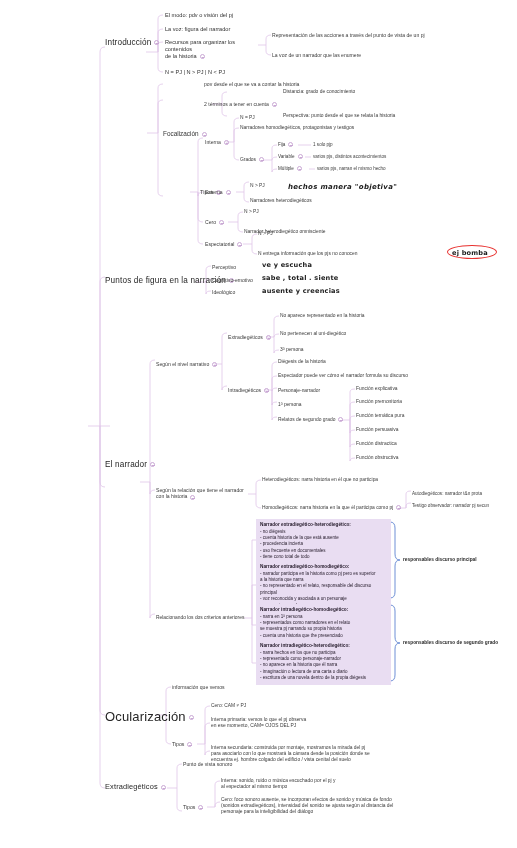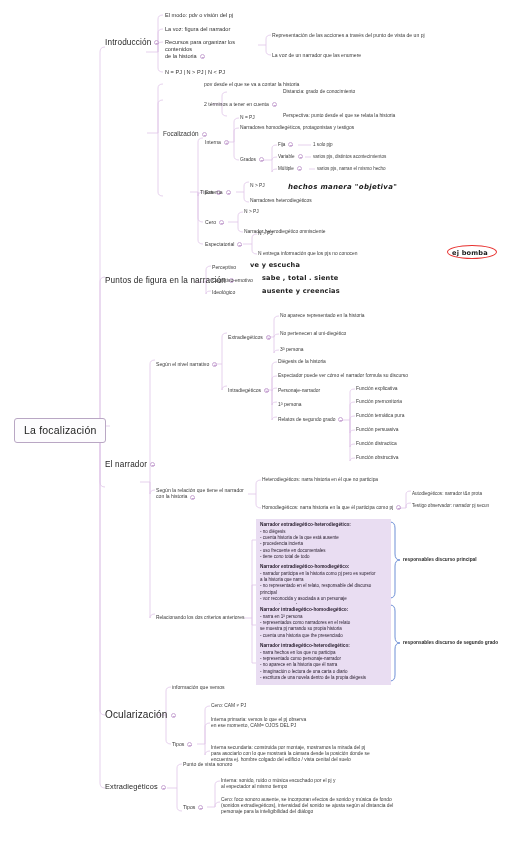--- a/index.html
+++ b/index.html
@@ -223,21 +223,20 @@
       <path d="M215 807 L215 785 Q215 781 220 781"></path>
       <path d="M215 807 L215 806 Q215 802 220 802"></path>
     </g>
 
     <g fill="none" stroke="#6e8fd6" stroke-width="1">
       <path d="M390 522 Q395 522 395 528 L395 554 Q395 560 400 560 Q395 560 395 566 L395 592 Q395 598 390 598"></path>
       <path d="M390 605 Q395 605 395 611 L395 637 Q395 643 400 643 Q395 643 395 649 L395 675 Q395 681 390 681"></path>
     </g>
   </svg>
 
-  <div class="node root" style="left:14px; top:418px;">La focalización</div>
 
   <div class="node lvl1" style="left:105px; top:38px;"><span>Introducción</span><span class="collapse"></span></div>
   <div class="node lvl2" style="left:165px; top:12px;">El modo: pdv o visión del pj</div>
   <div class="node lvl2" style="left:165px; top:26px;">La voz: figura del narrador</div>
   <div class="node lvl2" style="left:165px; top:39px; width:95px;"><span>Recursos para organizar los contenidos
 de la historia</span><span class="collapse"></span></div>
   <div class="node lvl3" style="left:272px; top:32px;">Representación de las acciones a través del punto de vista de un pj</div>
   <div class="node lvl3" style="left:272px; top:52px;">La voz de un narrador que las enumere</div>
   <div class="node lvl2" style="left:165px; top:69px;">N = PJ | N &gt; PJ | N &lt; PJ</div>
 
@@ -270,21 +269,21 @@
   <div class="node lvl4" style="left:244px; top:229px;">Narrador heterodiegético omnisciente</div>
 
   <div class="node lvl3" style="left:205px; top:241px;"><span>Espectatorial</span><span class="collapse"></span></div>
   <div class="node lvl4" style="left:258px; top:231px;">N &gt; PJ</div>
   <div class="node lvl4" style="left:258px; top:251px;">N entrega información que los pjs no conocen</div>
   <div class="node hand2" style="left:452px; top:249px;">ej bomba</div>
   <div class="redcircle" style="left:447px; top:245px; width:50px; height:14px;"></div>
 
   <div class="node lvl1" style="left:105px; top:276px;"><span>Puntos de figura en la narración</span><span class="collapse"></span></div>
   <div class="node lvl3" style="left:212px; top:264px;">Perceptivo</div>
-  <div class="node hand2" style="left:250px; top:261px;">ve  y  escucha</div>
+  <div class="node hand2" style="left:262px; top:261px;">ve  y  escucha</div>
   <div class="node lvl3" style="left:212px; top:277px;">Cognitivo-emotivo</div>
   <div class="node hand2" style="left:262px; top:274px;">sabe , total . siente</div>
   <div class="node lvl3" style="left:212px; top:289px;">Ideológico</div>
   <div class="node hand2" style="left:262px; top:287px;">ausente  y creencias</div>
 
   <div class="node lvl1" style="left:105px; top:460px;"><span>El narrador</span><span class="collapse"></span></div>
 
   <div class="node lvl3" style="left:156px; top:361px;"><span>Según el nivel narrativo</span><span class="collapse"></span></div>
 
   <div class="node lvl3" style="left:228px; top:334px;"><span>Extradiegéticos</span><span class="collapse"></span></div>
@@ -333,21 +332,21 @@
 - cuenta una historia que the presenciado</span></div>
   <div class="box" style="left:256px; top:640px; width:135px;"><b>Narrador intradiegético-heterodiegético:</b><br><span>- narra hechos en los que no participa
 - representado como personaje-narrador
 - no aparece en la historia que él narra
 - imaginación o lectura de una carta o diario
 - escritura de una novela dentro de la propia diégesis</span></div>
 
   <div class="brace-label" style="left:403px; top:557px;">responsables discurso principal</div>
   <div class="brace-label" style="left:403px; top:640px;">responsables discurso de segundo grado</div>
 
-  <div class="node lvl1" style="left:105px; top:709px; font-size:10px;"><span>Ocularización</span><span class="collapse"></span></div>
+  <div class="node lvl1" style="left:105px; top:709px; font-size:13px;"><span>Ocularización</span><span class="collapse"></span></div>
   <div class="node lvl3" style="left:172px; top:684px;">información que vemos</div>
   <div class="node lvl3" style="left:172px; top:741px;"><span>Tipos</span><span class="collapse"></span></div>
   <div class="node lvl4" style="left:211px; top:703px;">Cero: CAM ≠ PJ</div>
   <div class="node lvl4" style="left:211px; top:717px;">Interna primaria: vemos lo que el pj observa
 en ese momento, CAM= OJOS DEL PJ</div>
   <div class="node lvl4" style="left:211px; top:745px;">Interna secundaria: construida por montaje, mostramos la mirada del pj
 para asociarlo con lo que mostrará la cámara desde la posición donde se
 encuentra ej. hombre colgado del edificio / vista cenital del suelo</div>
 
   <div class="node lvl1" style="left:105px; top:782px; font-size:7.4px;"><span>Extradiegéticos</span><span class="collapse"></span></div>

